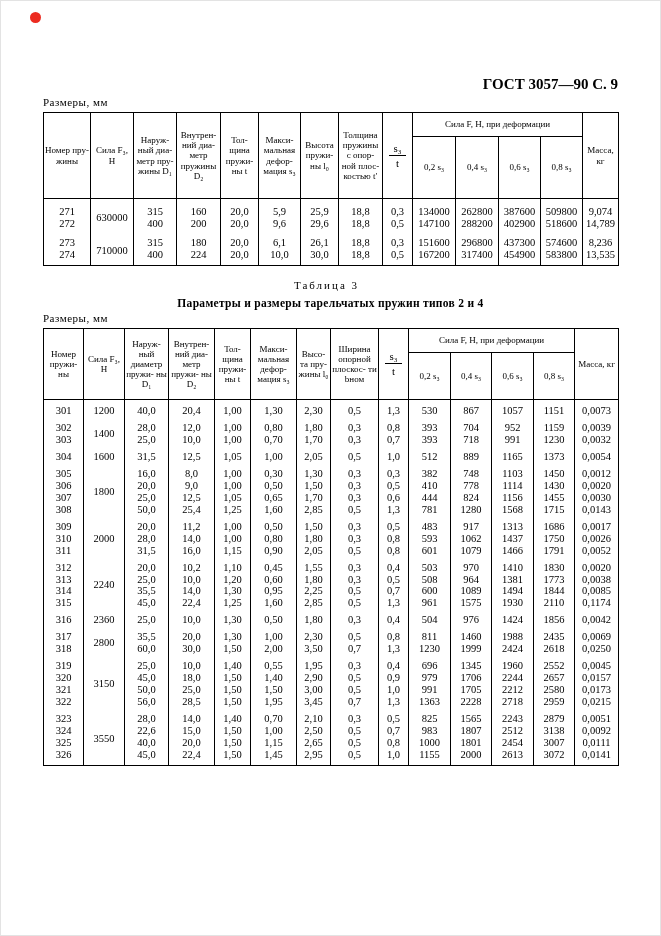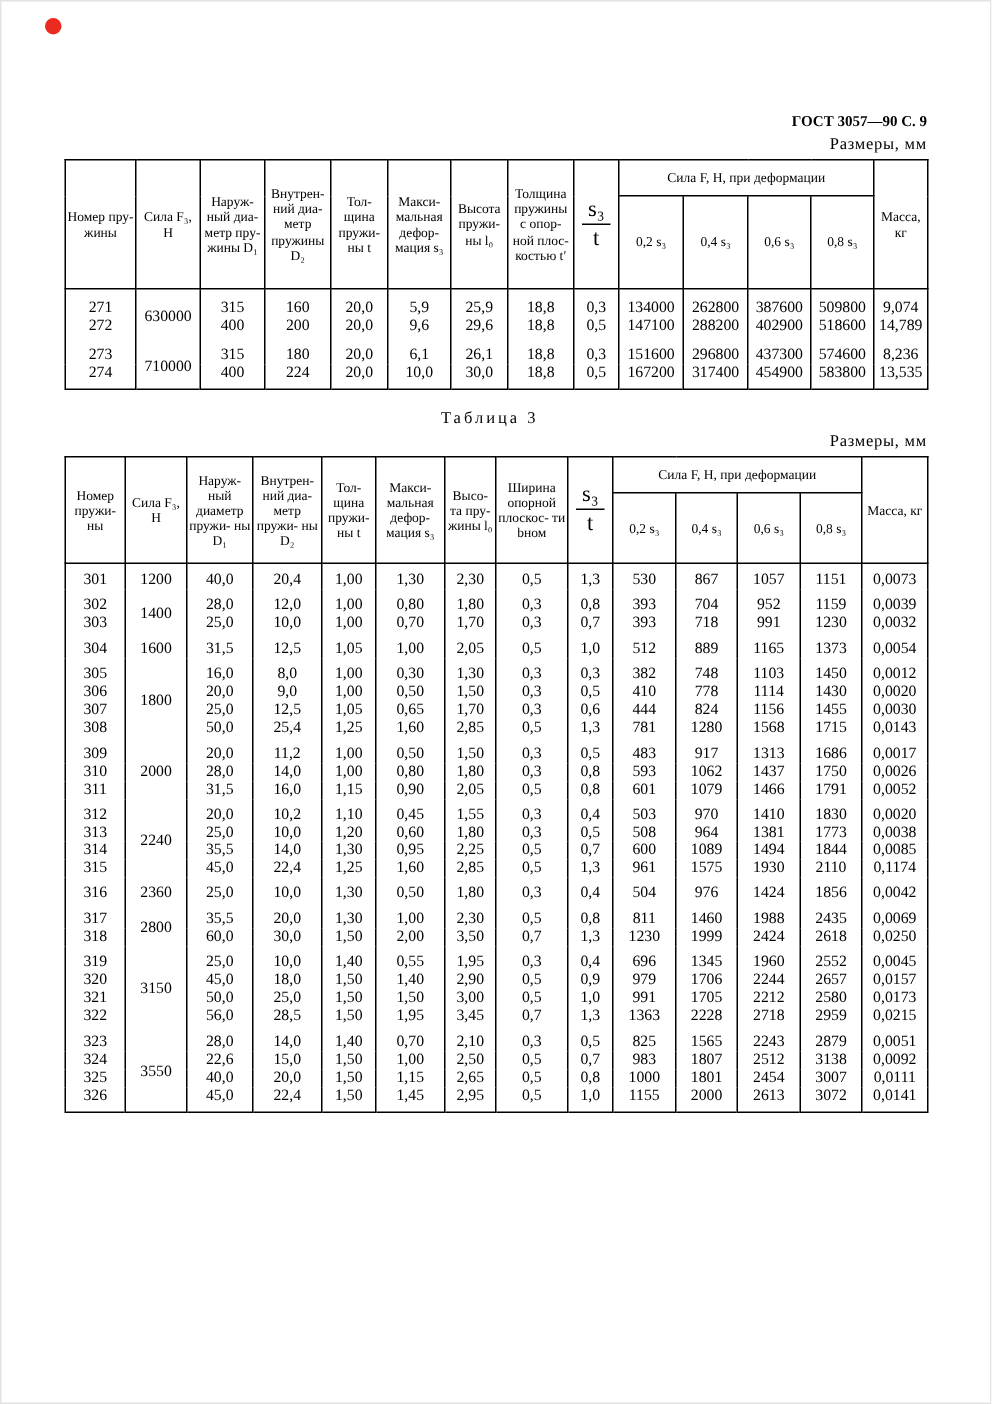--- a/index.html
+++ b/index.html
@@ -8,42 +8,42 @@
     background: #fff;
     position: relative;
     overflow: hidden;
     box-sizing: border-box;
     padding: 76px 43px 0 43px;
     font-family: "Liberation Serif", "DejaVu Serif", serif;
     color: #000;
     box-shadow: inset 0 0 0 1px #e3e3e3;
   }
   .red-dot { position: absolute; left: 30px; top: 12px; width: 11px; height: 11px; border-radius: 50%; background: #ec2b20; }
-  .gost-num { text-align: right; font-weight: bold; font-size: 10px; }
+  .gost-num { text-align: right; font-weight: bold; font-size: 15px; }
   .continuation { text-align: right; font-style: italic; font-size: 11px; margin-top: 8px; }
-  .sizes-label { text-align: right; font-size: 11px; margin-top: 3px; letter-spacing: 0.5px; }
+  .sizes-label { text-align: left; font-size: 11px; margin-top: 3px; letter-spacing: 0.5px; }
 
   table.gtab { border-collapse: collapse; table-layout: fixed; width: 575px; margin-top: 4px; border: 1px solid #000; }
   .gtab th {
     border: 1px solid #000; font-weight: normal; font-size: 9px; line-height: 1.12;
     text-align: center; vertical-align: middle; padding: 1px; overflow: hidden; margin-left: 41px;
   }
   .gtab td {
     border-left: 1px solid #000; border-right: 1px solid #000; border-top: none; border-bottom: none;
     font-size: 10.5px; line-height: 1.14; text-align: center; vertical-align: middle; padding: 0 1px;
   }
   #table2 thead tr.band-row { height: 24px; }
   #table2 thead tr.sub-row { height: 62px; }
   #table3 thead tr.band-row { height: 24px; }
   #table3 thead tr.sub-row { height: 47px; }
   .gtab tbody tr.group-start td { padding-top: 5px; }
   #table2 tbody tr.group-start td { padding-top: 7px; }
   .gtab tbody tr:last-child td { padding-bottom: 4px; }
 
-  .frac { display: inline-block; text-align: center; line-height: 1.1; font-size: 15px; }
+  .frac { display: inline-block; text-align: center; line-height: 1.1; font-size: 11px; }
   .frac-num { display: block; border-bottom: 1px solid #000; padding: 0 4px 1px 4px; }
   .frac-den { display: block; padding-top: 1px; }
 
   .notes { margin-top: 9px; font-size: 11px; }
   .notes p { margin: 0; line-height: 1.32; }
   .notes-title { text-indent: 16px; letter-spacing: 3px; }
   .note { text-indent: 26px; }
 
   .table3-label { text-align: center; font-size: 11px; letter-spacing: 2px; margin-top: 13px; padding-right: 8px; }
   .table3-title { text-align: center; font-weight: bold; font-size: 11.5px; margin-top: 6px; letter-spacing: 0.3px; }
@@ -163,20 +163,21 @@
           <td>583800</td>
           <td>13,535</td>
         </tr>
       </tbody>
   </table>
 
   <div class="notes">
   </div>
 
   <div class="table3-label">Таблица 3</div>
+  <div class="table3-title">Параметры и размеры тарельчатых пружин типов 2 и 4</div>
   <div class="sizes-label">Размеры, мм</div>
 
   <table class="gtab" id="table3">
     <colgroup>
       <col style="width:40px">
         <col style="width:41px">
         <col style="width:44px">
         <col style="width:46px">
       <col style="width:36px">
         <col style="width:46px">

